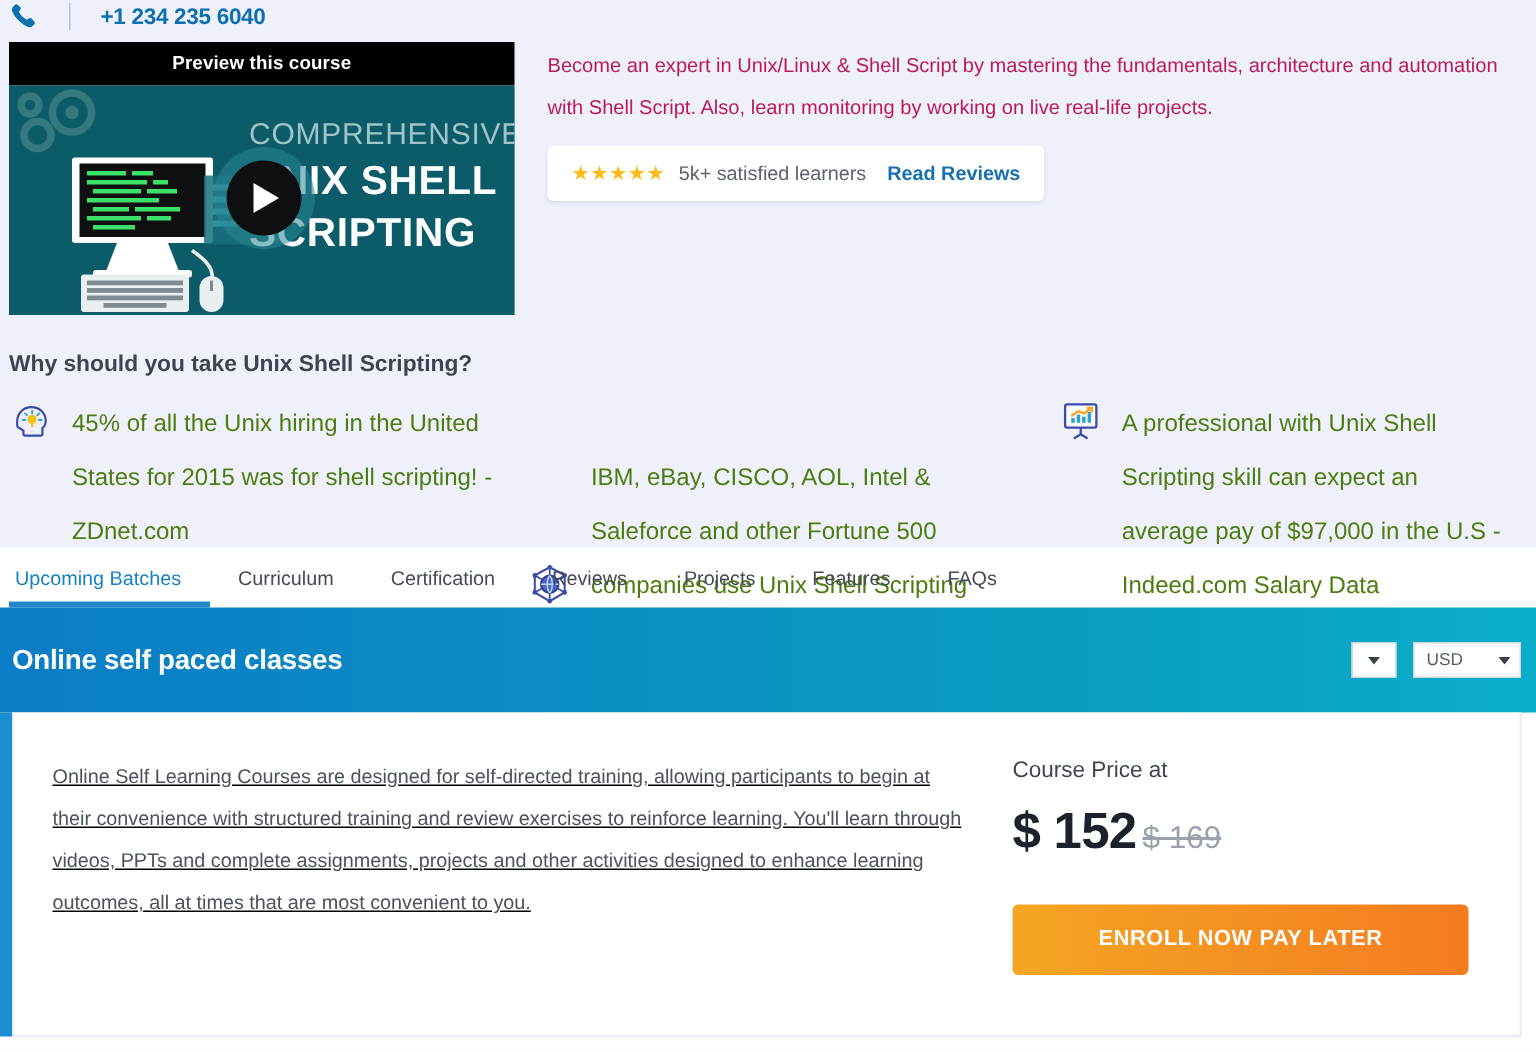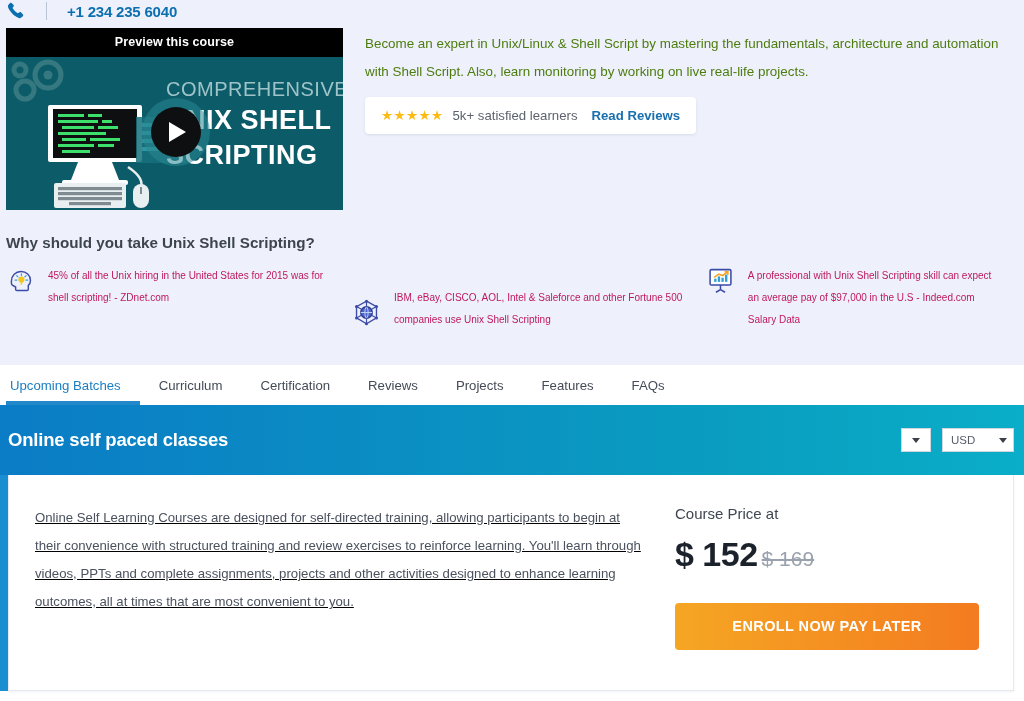--- a/index.html
+++ b/index.html
@@ -41,21 +41,21 @@
     letter-spacing: 0.1px;
   }
   .video-thumb {
     position: relative; height: 153px; background: #0b5c68; overflow: hidden;
   }
   .video-thumb svg { position: absolute; inset: 0; width: 100%; height: 100%; }
 
   
   .hero-right { flex: 1; padding-top: 2px; }
   .hero-desc {
-    font-size: 13.4px; color: #4d7c0f; line-height: 28px; max-width: 660px;
+    font-size: 13.4px; color: #be185d; line-height: 28px; max-width: 660px;
   }
   .rating-box {
     margin-top: 11px; background: #fff; border-radius: 4px;
     box-shadow: 0 1px 3px rgba(20,40,80,.10);
     display: inline-flex; align-items: center; gap: 9px;
     padding: 10px 16px 11px 16px;
   }
   .stars { color: #fdbb14; font-size: 13.5px; letter-spacing: 0.4px; }
   .rating-text { font-size: 13.2px; color: #5c636e; }
   .read-reviews { font-size: 13.2px; color: #1a6fae; font-weight: bold; cursor: pointer; margin-left: 5px; }
@@ -66,21 +66,21 @@
     padding: 24px 6px 0 6px;
   }
   .why-grid {
     display: flex; padding: 14px 6px 0 6px; gap: 0;
   }
   .why-item { display: flex; gap: 13px; padding-right: 16px; }
   .why-item.w1 { width: 348px; }
   .why-item.w2 { width: 356px; align-items: flex-end; }
   .why-item.w3 { width: 314px; }
   .why-ico { width: 29px; height: 29px; flex: none; margin-top: 1px; }
-  .why-text { font-size: 10px; color: #be185d; line-height: 22px; }
+  .why-text { font-size: 16px; color: #4d7c0f; line-height: 36px; }
 
   
   .tabs {
     background: #fff; display: flex; align-items: flex-end;
     height: 40px; padding: 0 6px; gap: 0;
   }
   .tab {
     font-size: 13.2px; color: #444b57; padding: 0 19px 12px 19px;
     cursor: pointer; position: relative; white-space: nowrap;
   }

